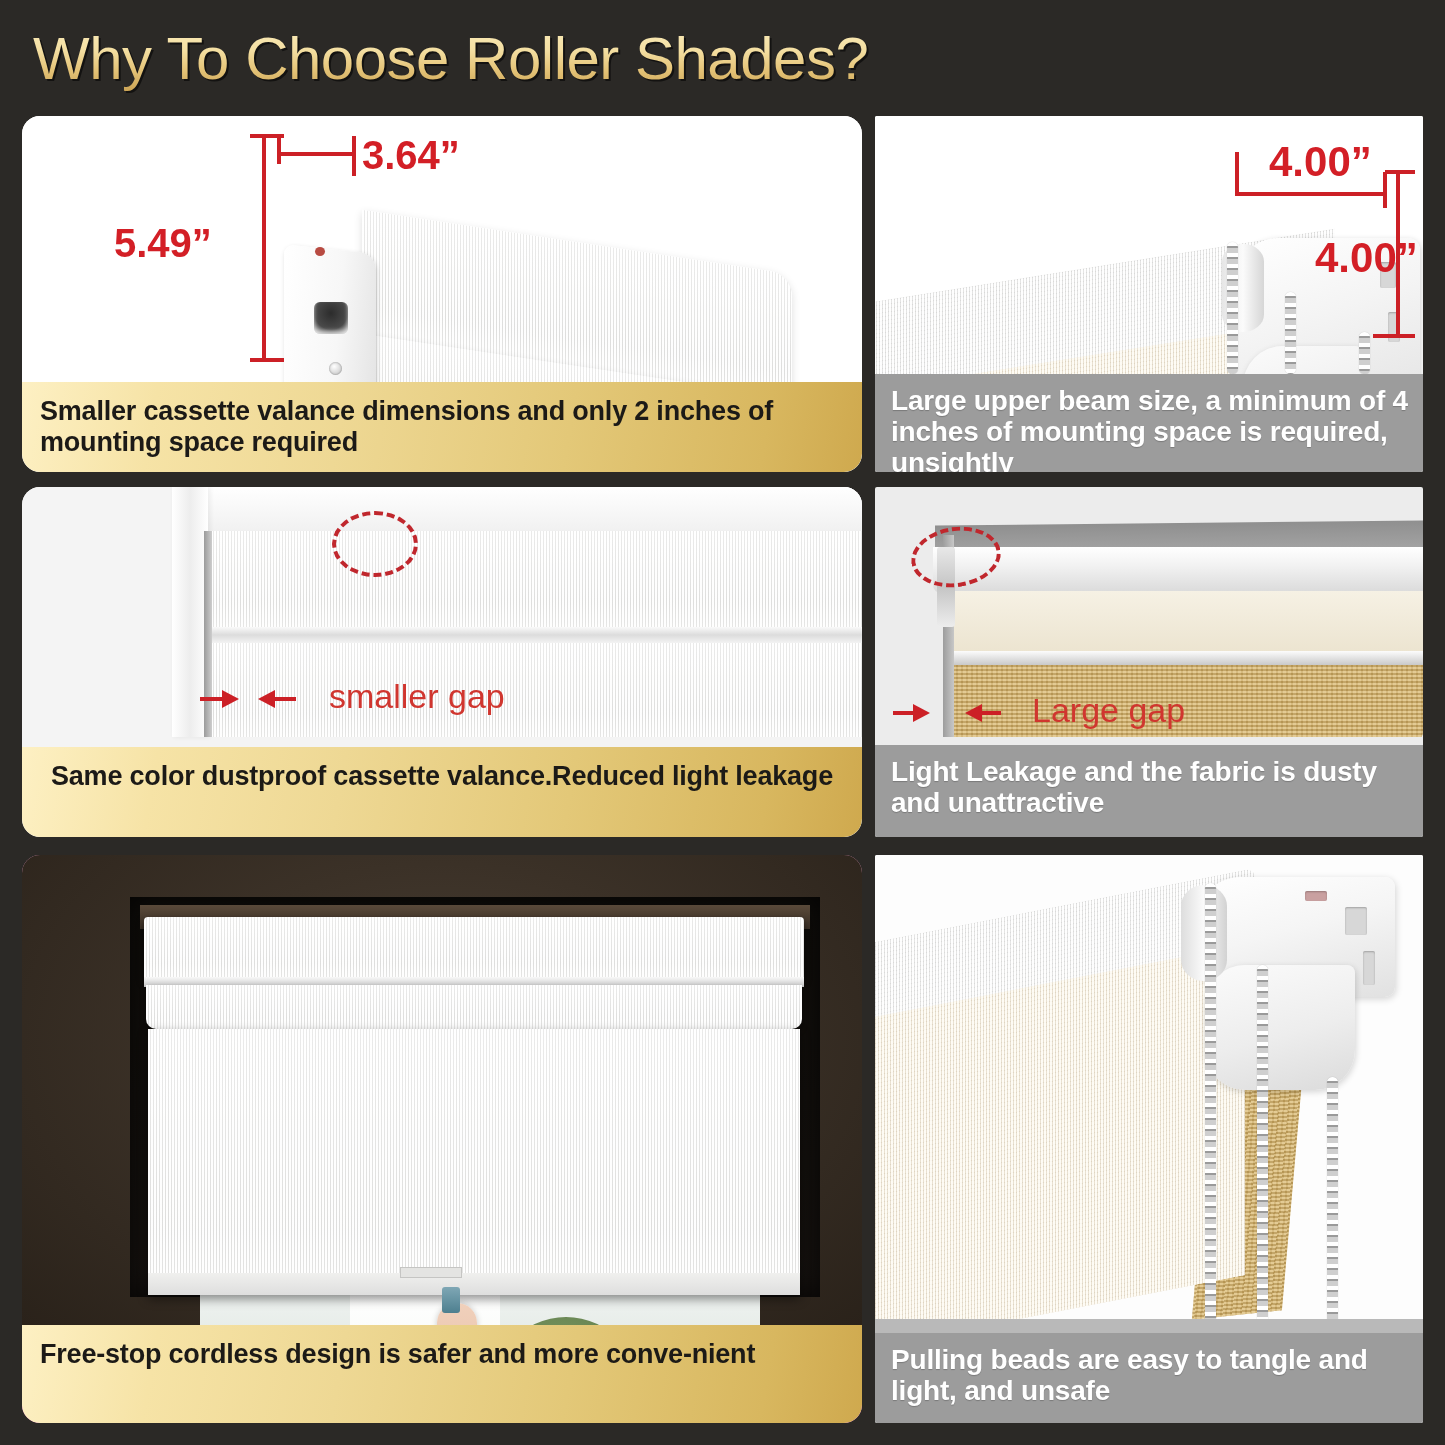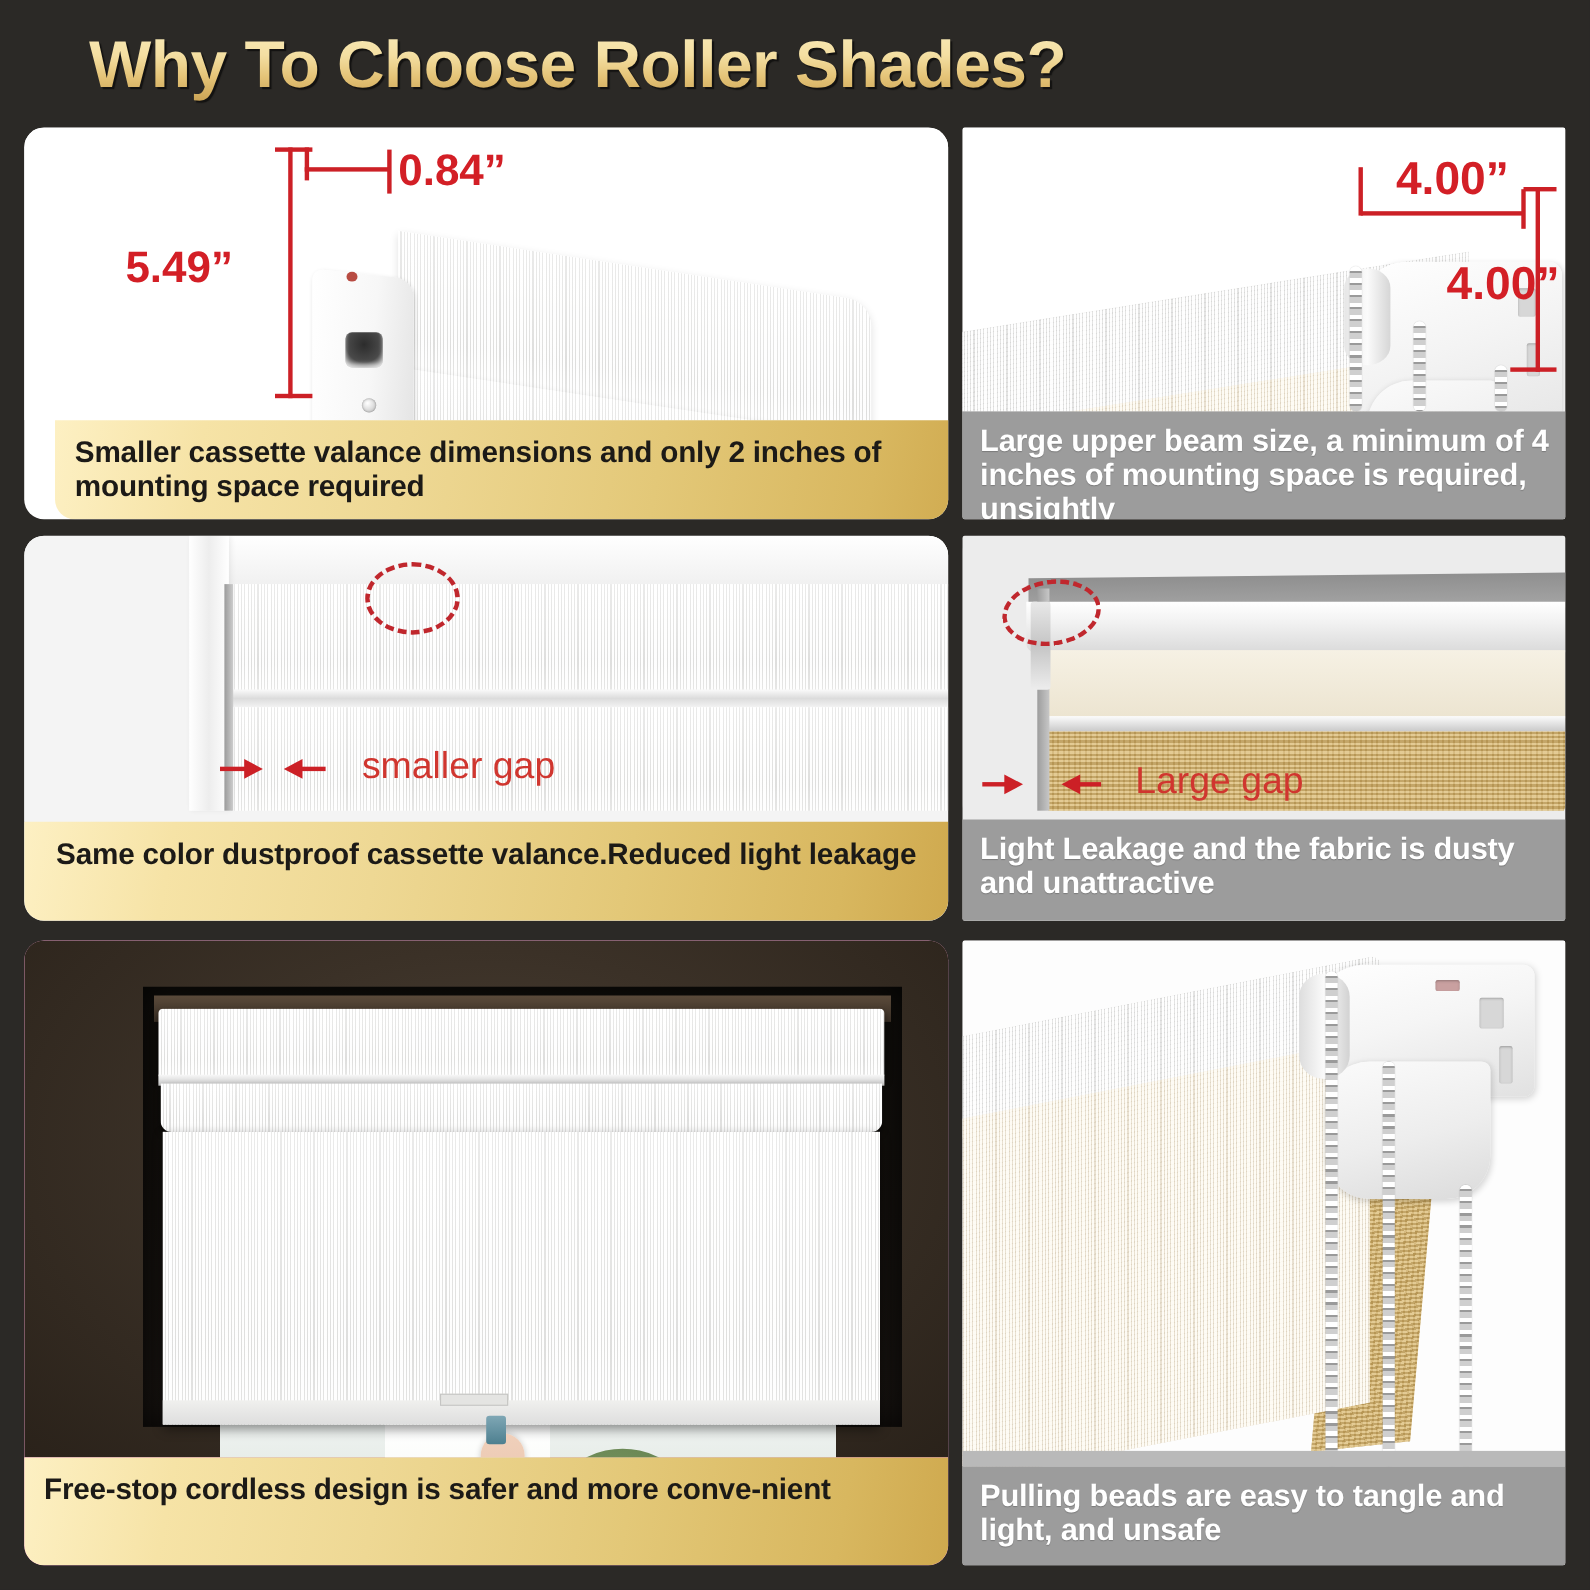--- a/index.html
+++ b/index.html
@@ -10,31 +10,30 @@
     overflow:hidden;
     position:relative;
   }
 
   
   #title-bar{
     position:absolute;left:0;top:0;width:1445px;height:110px;
   }
   #page-title{
     position:absolute;left:33px;top:24px;
-    font-size:60px;font-weight:bold;
+    font-size:60px;font-weight:normal;
     letter-spacing:-0.5px;
     background:linear-gradient(180deg,#f7e6ae 0%,#f3dc9c 35%,#e8c97c 62%,#c9a košt 63%,#caa558 100%);
     background:linear-gradient(180deg,#f9ebbb 0%,#f4dfa2 38%,#e5c478 66%,#c9a152 100%);
     -webkit-background-clip:text;background-clip:text;
     color:transparent;
     -webkit-text-fill-color:transparent;
     white-space:nowrap;
     text-shadow:none;
     filter:drop-shadow(2px 2px 0 rgba(0,0,0,0.55));
-    margin-left:48px;
   }
 
   
   .panel{position:absolute;overflow:hidden;}
 
   .panel.left{border-radius:18px;}
   .panel.right{border-radius:2px;}
 
   .photo{position:absolute;left:0;top:0;width:100%;overflow:hidden;}
 
@@ -354,29 +353,29 @@
     <div class="p1-body2 brushed"></div>
     <div class="p1-endcap"></div>
     <div class="p1-slot"></div>
     <div class="p1-screw"></div>
 
     <div class="p1-tab"></div>
 
     <div class="tickv" style="left:255px;top:18px;height:30px;"></div>
     <div class="tickv" style="left:330px;top:20px;height:40px;"></div>
     <div class="tickh" style="left:255px;top:36px;width:78px;"></div>
-    <div class="dim-txt" style="left:340px;top:17px;font-size:40px;">0.84”</div>
+    <div class="dim-txt" style="left:340px;top:17px;font-size:40px;">3.64”</div>
 
     <div class="tickv" style="left:240px;top:18px;height:228px;"></div>
     <div class="tickh" style="left:228px;top:18px;width:34px;"></div>
     <div class="tickh" style="left:228px;top:242px;width:34px;"></div>
     <div class="dim-txt" style="left:92px;top:105px;font-size:40px;">5.49”</div>
   </div>
 
-  <div class="cap gold" style="height:90px;margin-left:28px;">
+  <div class="cap gold" style="height:90px;">
     <div class="cap-text">Smaller cassette valance dimensions and only 2 inches of mounting space required</div>
   </div>
 </div>
 
 <div class="panel right" style="left:875px;top:116px;width:548px;height:356px;background:#ffffff;">
   <div class="photo" style="height:258px;">
     <div class="white-bg"></div>
 
     <div class="p2-fabric-top linen-white"></div>
     <div class="p2-fabric-body linen-cream"></div>

